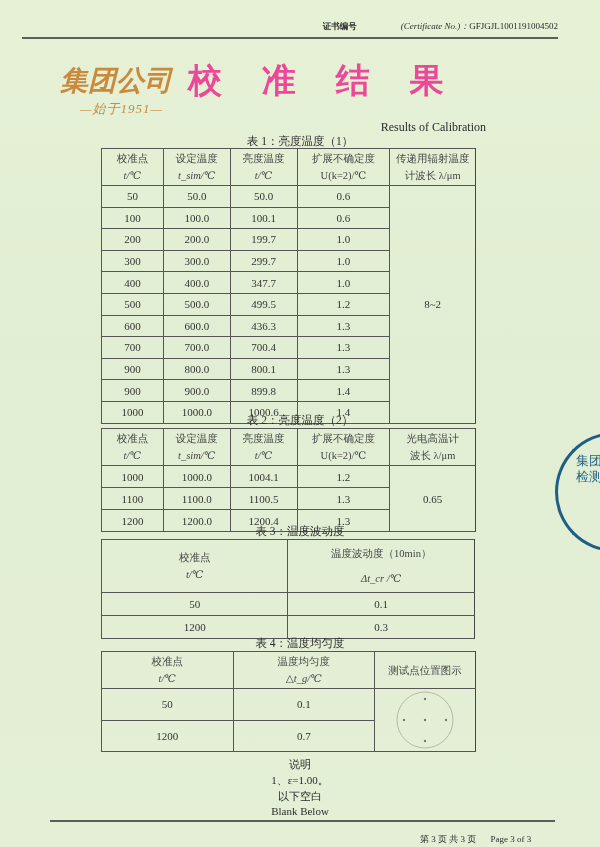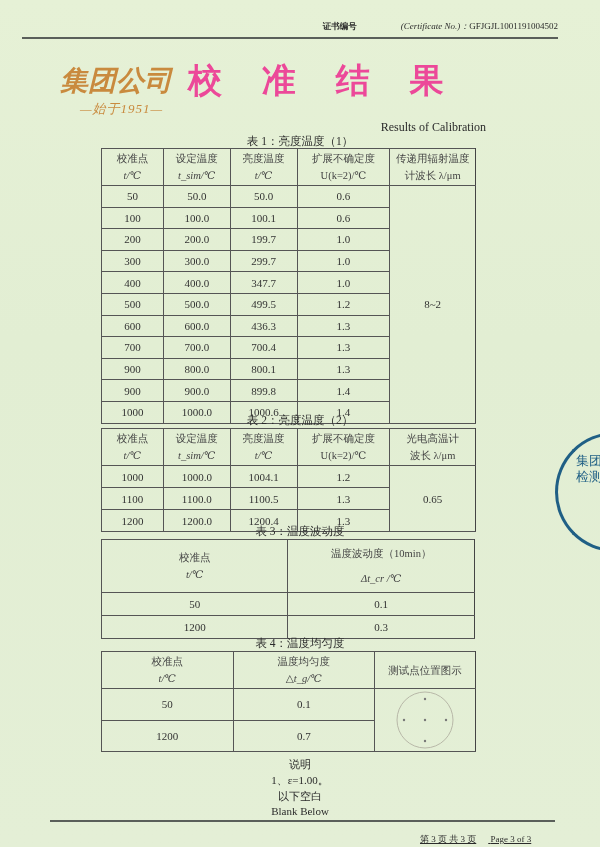--- a/index.html
+++ b/index.html
@@ -47,21 +47,21 @@
   #t2 td { height: 21px; }
   #t2 tr.head td { height: 36px; }
   #t3 { left: 101px; top: 539px; width: 374px; }
   #t3 tr.head td { height: 52px; }
   #t3 td { height: 22px; }
   #t4 { left: 101px; top: 651px; width: 375px; }
   #t4 tr.head td { height: 36px; }
   #t4 td { height: 29px; }
   .note { left: 0; width: 600px; text-align: center; font-size: 11px; }
   .bottom-rule { left: 50px; top: 820px; width: 505px; height: 2px; background: #5a5f5a; }
-  .footer { left: 420px; top: 833px; font-size: 9px; white-space: nowrap; text-decoration: underline; }
+  .footer { left: 420px; top: 833px; font-size: 9px; white-space: nowrap; }
   .footer span { margin-right: 12px; }
   .stamp {
     left: 555px; top: 432px; width: 90px; height: 120px;
     border: 3px solid #1f5f85; border-right: none; border-radius: 60px 0 0 60px;
     color: #1f5f85; font-size: 13px; font-family: "DejaVu Sans", sans-serif;
     box-sizing: border-box; padding: 18px 0 0 18px; line-height: 16px;
   }
   .diagram { width: 62px; height: 62px; margin: 0 auto; position: relative; }
   .diagram svg { display: block; }
 </style>

